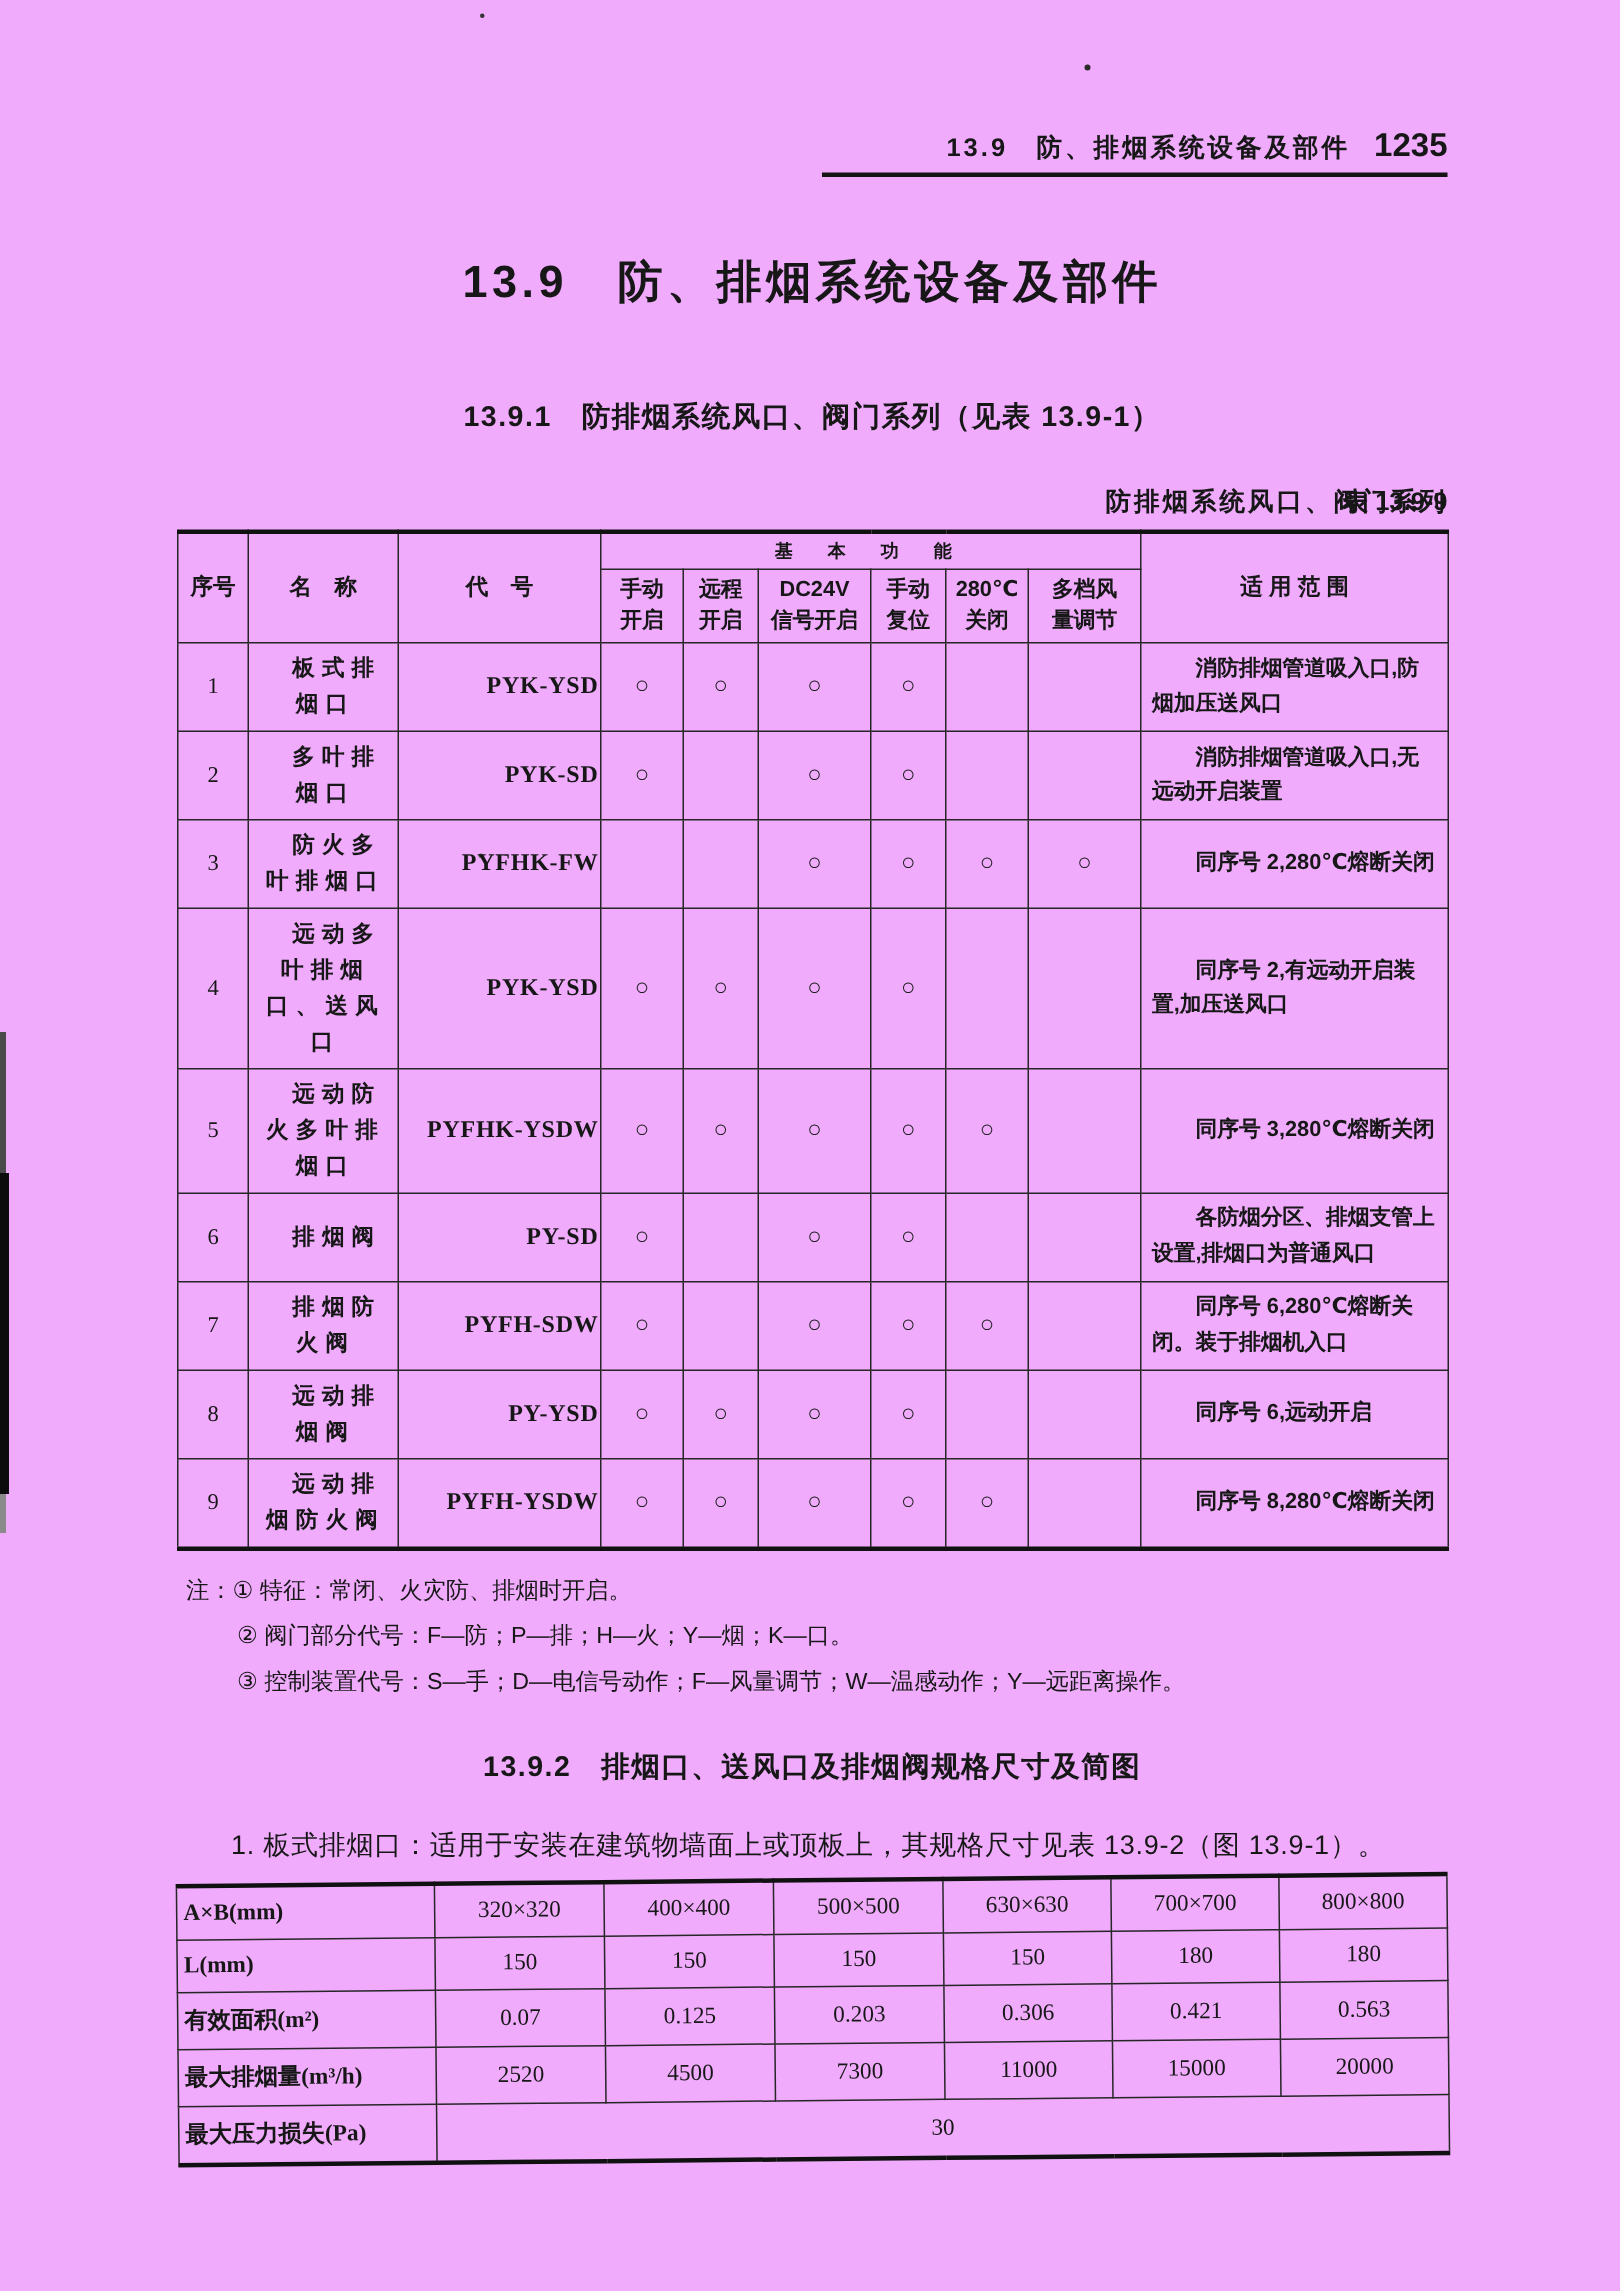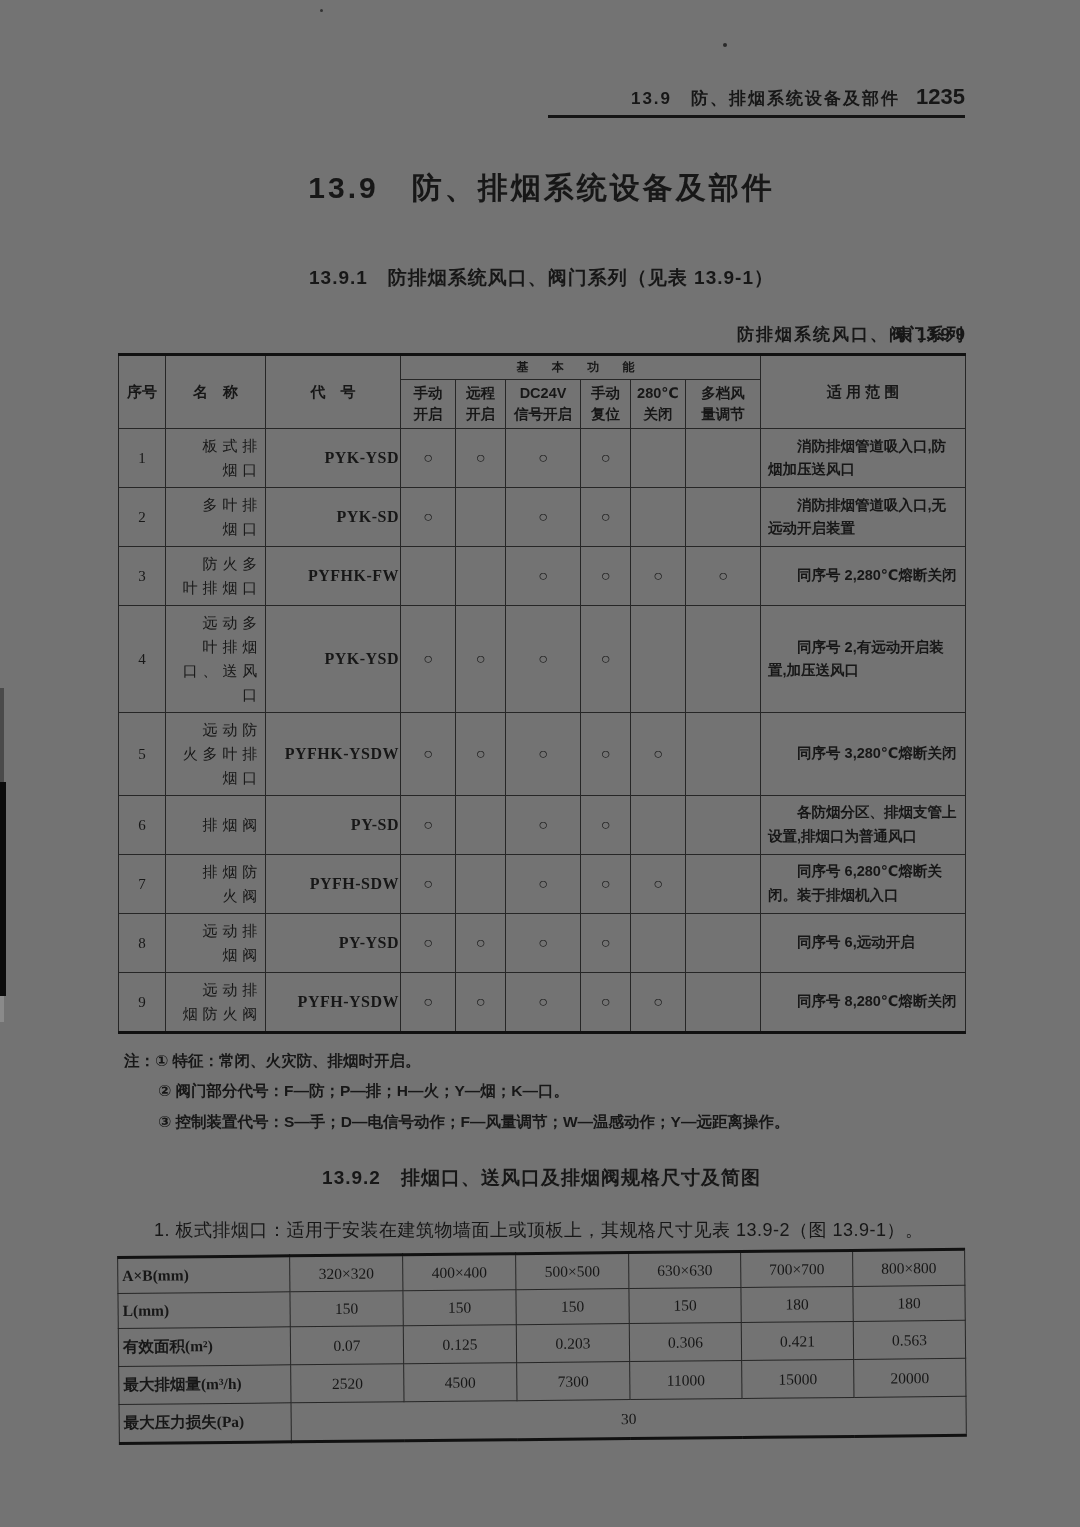--- a/index.html
+++ b/index.html
@@ -1,20 +1,20 @@
 <!DOCTYPE html>
 <html lang="zh"><head>
 <meta charset="utf-8">
 <style>
   html,body{margin:0;padding:0;background:#e8e8e6;}
   .page{
     position:relative;
     width:1080px;height:1527px;
     margin:0 auto;
-    background:#737373;
+    background:#f0abfc;
     color:#171717;
     font-family:"Liberation Sans","DejaVu Sans",sans-serif;
     overflow:hidden;
   }
   .content{position:absolute;left:118px;top:0;width:847px;}
 
   
   .running-head{margin-top:84px;text-align:right;white-space:nowrap;}
   .rh-text{font-size:17px;font-weight:bold;letter-spacing:2px;}
   .rh-page{font-size:22px;font-weight:bold;margin-left:16px;font-family:"Liberation Sans",sans-serif;}
@@ -32,30 +32,30 @@
 
   
   table{border-collapse:collapse;table-layout:fixed;}
   .tbl1{width:847px;margin-top:6px;font-size:15px;
         border-top:3px solid #111;border-bottom:3px solid #111;}
   .tbl1 th,.tbl1 td{border:1px solid #262626;}
   .tbl1 th{font-weight:bold;padding:3px 1px;line-height:1.45;}
   .th-two{white-space:pre-line;font-size:14.5px;}
   .th-group{letter-spacing:10px;font-size:12px;}
   .c-seq{text-align:center;font-family:"Liberation Serif","DejaVu Serif",serif;font-size:15px;}
-  .c-name{text-align:right;font-weight:normal;padding:5px 3px 5px 6px;
+  .c-name{text-align:center;font-weight:bold;padding:5px 3px 5px 6px;
           text-indent:1em;letter-spacing:0.32em;line-height:1.6;}
   .c-code{text-align:right;font-family:"Liberation Serif","DejaVu Serif",serif;
           font-weight:bold;font-size:16px;letter-spacing:0.5px;}
   .c-func{text-align:center;font-size:16px;color:#1d1d1d;}
   .c-scope{text-align:left;font-weight:bold;padding:5px 7px;
            text-indent:2em;line-height:1.65;font-size:14.5px;}
 
   
-  .notes{margin-top:12px;font-size:15.5px;font-weight:bold;line-height:1.95;padding-left:6px;}
+  .notes{margin-top:12px;font-size:15.5px;font-weight:normal;line-height:1.95;padding-left:6px;}
   .note-line{white-space:nowrap;}
   .note-indent{padding-left:34px;}
 
   
   .body-para{margin-top:22px;font-size:18px;line-height:1.95;text-indent:2em;
              font-weight:500;letter-spacing:0.5px;}
 
   
   .tbl2wrap{margin-top:8px;transform:rotate(-0.55deg);transform-origin:0 50%;}
   .tbl2{width:847px;font-size:15.5px;

